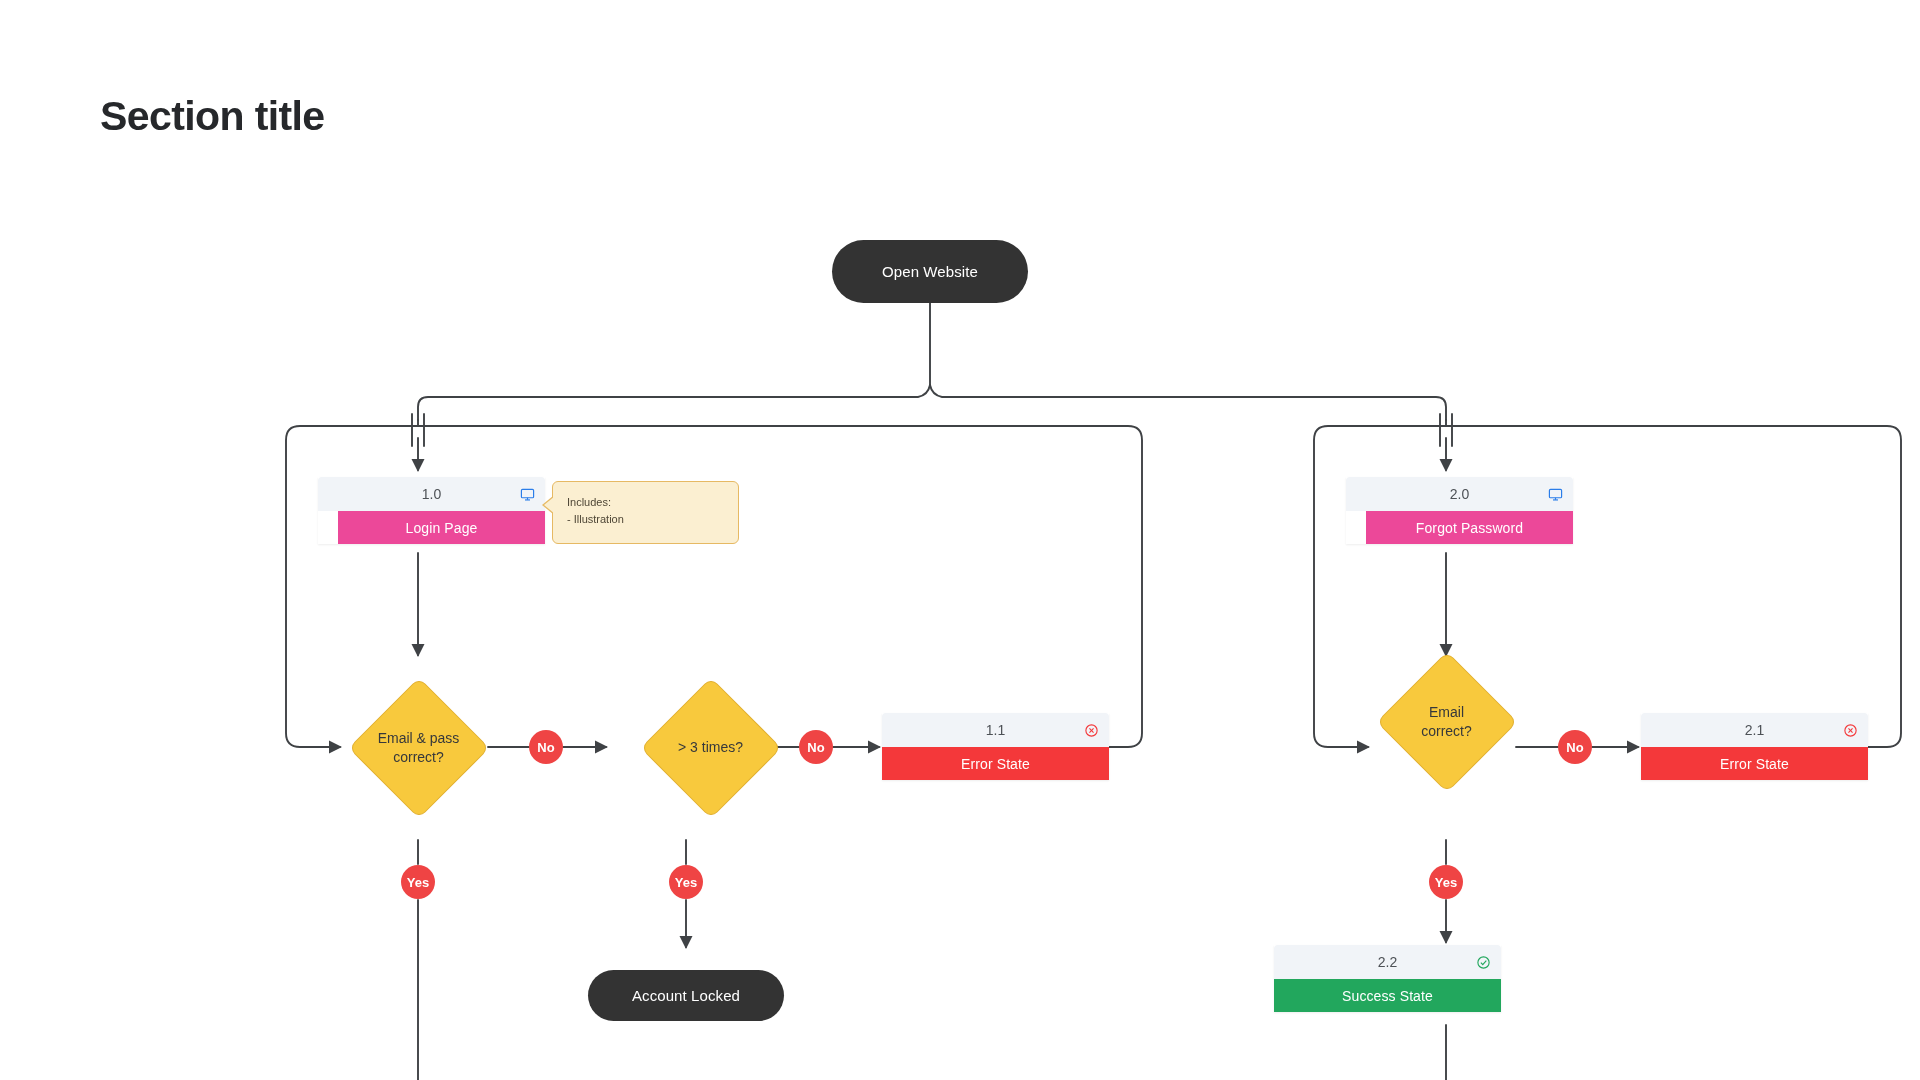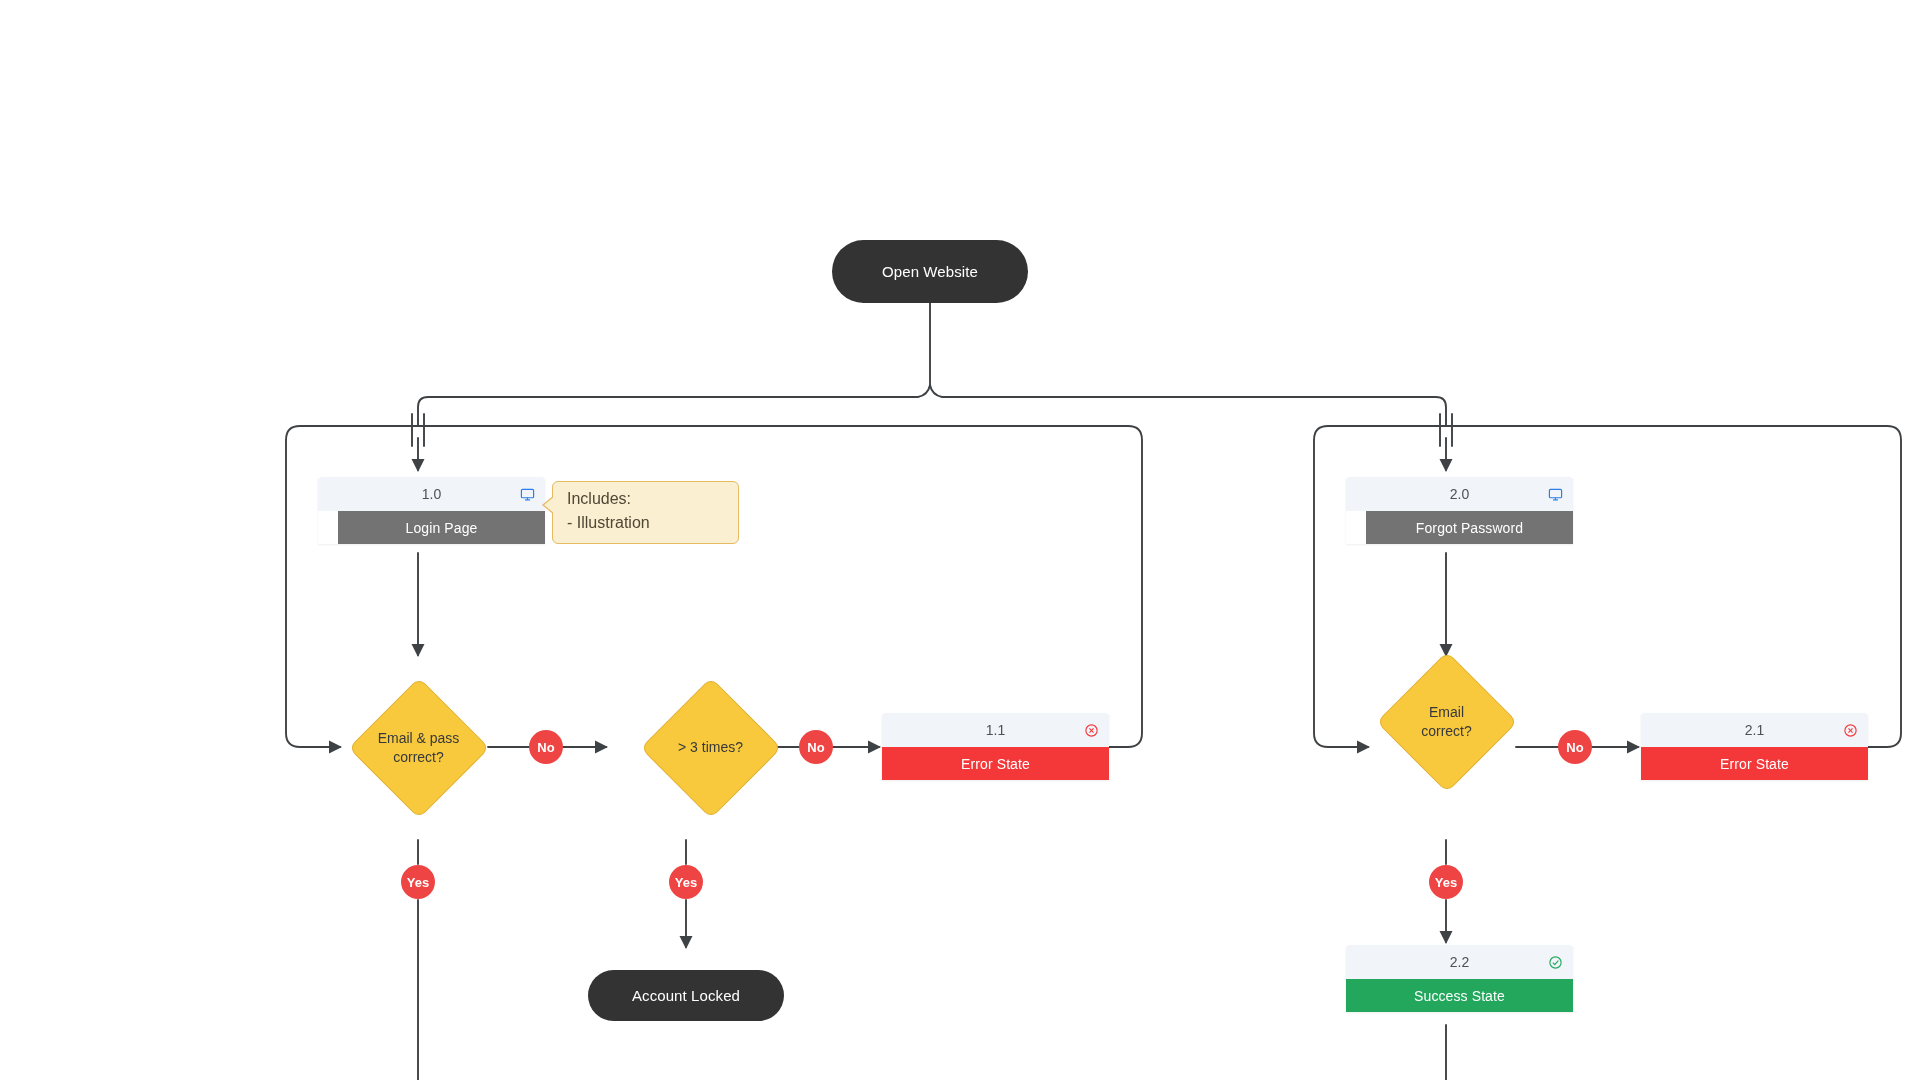--- a/index.html
+++ b/index.html
@@ -106,32 +106,32 @@
   }
   .card .card-body {
     height: 33px;
     display: flex;
     align-items: center;
     justify-content: center;
     font-size: 14px;
     color: #ffffff;
     letter-spacing: 0.1px;
   }
-  .card.blue   .card-body { background: #737373; margin-left: 20px; }
+  .card.blue   .card-body { background: #ec4899; margin-left: 20px; }
   .card.red    .card-body { background: #F4383A; }
   .card.green  .card-body { background: #22A75D; }
 
   
   .note {
     position: absolute;
     background: #FBEFD1;
     border: 1px solid #E6B963;
     border-radius: 6px;
-    padding: 5px 14px;
-    font-size: 16px;
+    padding: 12px 14px;
+    font-size: 11px;
     line-height: 1.5;
     color: #4f4736;
     z-index: 4;
   }
   .note .note-tail,
   .note .note-tail-fill {
     position: absolute;
     left: -11px; top: 14px;
     width: 0; height: 0;
     border-top: 9px solid transparent;
@@ -224,20 +224,21 @@
 
        Success State 2.2 --&gt;
       <path d="M 1446 840 L 1446 864"></path>
       <path d="M 1446 900 L 1446 942" marker-end="url(#arrow)"></path>
 
       
       <path d="M 1446 1025 L 1446 1080"></path>
     </g>
   </svg>
 
+  <div class="page-title">Section title</div>
 
   <div class="pill" style="left:832px; top:240px; width:196px; height:63px;">
     <span>Open Website</span>
   </div>
 
   <div class="card blue" style="left:318px; top:477px;">
     <div class="card-head">
       <span>1.0</span>
       <span class="card-icon">
         <svg width="15" height="15" viewBox="0 0 16 16" fill="none" stroke="#2B7DE9" stroke-width="1.25">
@@ -327,21 +328,21 @@
           <line x1="5.8" y1="5.8" x2="10.2" y2="10.2"></line>
           <line x1="10.2" y1="5.8" x2="5.8" y2="10.2"></line>
         </svg>
       </span>
     </div>
     <div class="card-body">
       <span>Error State</span>
     </div>
   </div>
 
-  <div class="card green" style="left:1346px; top:945px;">
+  <div class="card green" style="left:1274px; top:945px;">
     <div class="card-head">
       <span>2.2</span>
       <span class="card-icon">
         <svg width="15" height="15" viewBox="0 0 16 16" fill="none" stroke="#22A75D" stroke-width="1.2">
           <circle cx="8" cy="8" r="6"></circle>
           <polyline points="5.2,8.2 7.2,10.3 11,5.9"></polyline>
         </svg>
       </span>
     </div>
     <div class="card-body">

